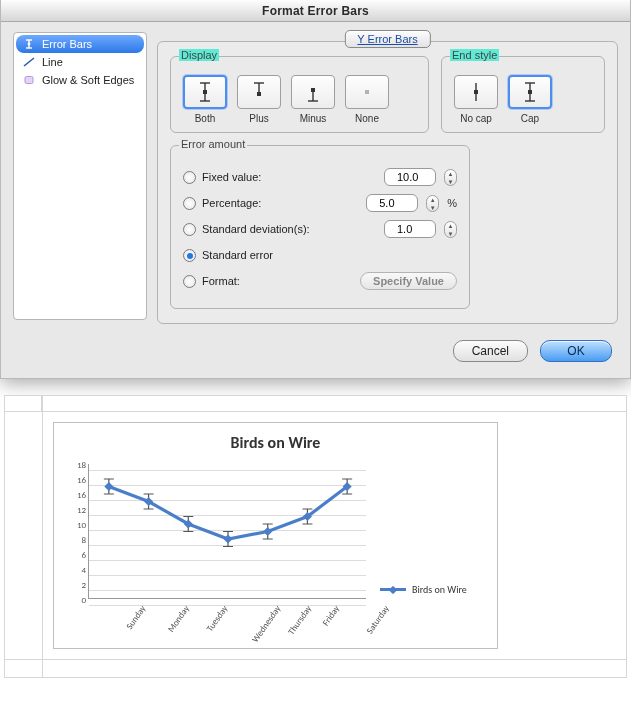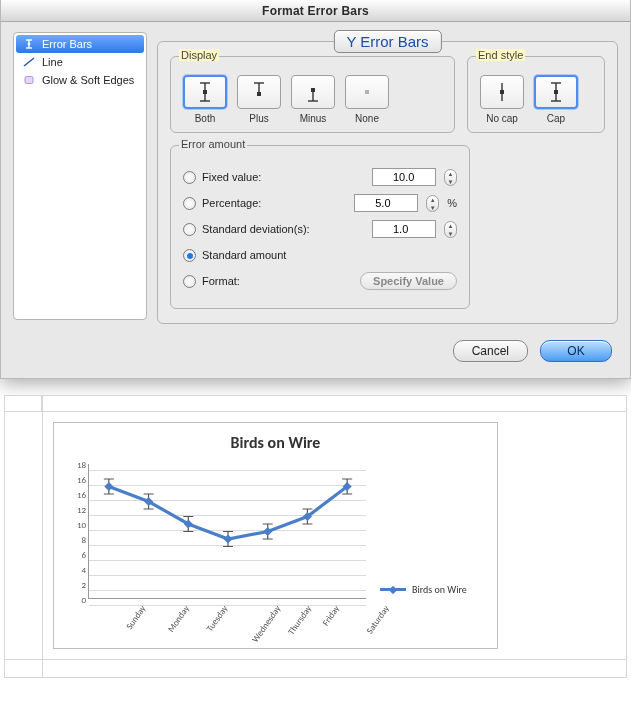--- a/index.html
+++ b/index.html
@@ -42,21 +42,21 @@
     background: #fff;
     border: 1px solid #b5b5b5;
     border-radius: 4px;
     padding: 2px 2px;
   }
   .side-item {
     display: flex;
     align-items: center;
     gap: 6px;
     padding: 3px 6px 3px 6px;
-    border-radius: 3px;
+    border-radius: 8px;
     cursor: default;
   }
   .side-item.selected {
     background: linear-gradient(#6ea9ff, #2d78e6);
     color: #fff;
   }
   .side-icon { width: 14px; height: 12px; flex: none; }
   .side-label { font-size: 11px; }
   
   .main {
@@ -66,23 +66,24 @@
   
   .tab-pill {
     position: absolute;
     top: -2px;
     left: 50%;
     transform: translateX(-50%);
     background: linear-gradient(#fcfcfc, #e3e3e3);
     border: 1px solid #888;
     border-radius: 5px;
     padding: 2px 12px;
-    font-size: 15px;
+    font-size: 11px;
     color: #1a4ea8;
     box-shadow: inset 0 1px 0 #fff;
+    text-decoration: underline;
   }
   .main-panel {
     margin-top: 9px;
     border: 1px solid #b3b3b3;
     border-radius: 6px;
     background: #ebebeb;
     padding: 14px 12px 14px 12px;
     min-height: 278px;
   }
   .group-row { display: flex; gap: 12px; }
@@ -92,24 +93,24 @@
     background: #eaeaea;
     position: relative;
     padding: 18px 10px 8px 10px;
   }
   .group-title {
     position: absolute;
     top: -8px; left: 8px;
     font-size: 11px;
     color: #444;
     padding: 0 2px;
-    background: #fef9c3;
+    background: #5eead4;
   }
   .display-group { flex: 1; }
-  .endstyle-group { width: 138px; }
+  .endstyle-group { width: 164px; }
   .option-row { display: flex; gap: 6px; }
   .opt {
     display: flex;
     flex-direction: column;
     align-items: center;
     gap: 4px;
     width: 48px;
   }
   .opt-btn {
     width: 44px; height: 34px;
@@ -153,25 +154,25 @@
   }
   .radio:checked::after {
     content: "";
     position: absolute;
     width: 6px; height: 6px;
     background: #2277e6;
     border-radius: 50%;
     top: 3px; left: 3px;
   }
   .num-input {
-    width: 64px;
+    width: 52px;
     height: 18px;
     border: 1px solid #999;
-    border-radius: 0;
-    padding: 1px 20px;
+    border-radius: 6px;
+    padding: 1px 12px;
     font-size: 11px;
     background: #fff;
   }
   .stepper {
     display: inline-flex;
     flex-direction: column;
     border: 1px solid #a0a0a0;
     border-radius: 7px;
     overflow: hidden;
     width: 13px; height: 17px;
@@ -404,21 +405,21 @@
             </label>
             <input class="num-input" value="1.0" style="">
             <div class="stepper">
                 <div>▲</div>
                 <div>▼</div>
               </div>
           </div>
           <div class="ea-row">
             <label>
               <input type="radio" class="radio" name="ea" checked="" style="">
-              <span>Standard amount</span>
+              <span>Standard error</span>
             </label>
           </div>
           <div class="ea-row">
             <label>
               <input type="radio" class="radio" name="ea" style="">
               <span>Format:</span>
             </label>
             <button class="specify-btn">Specify Value</button>
           </div>
         </div>

